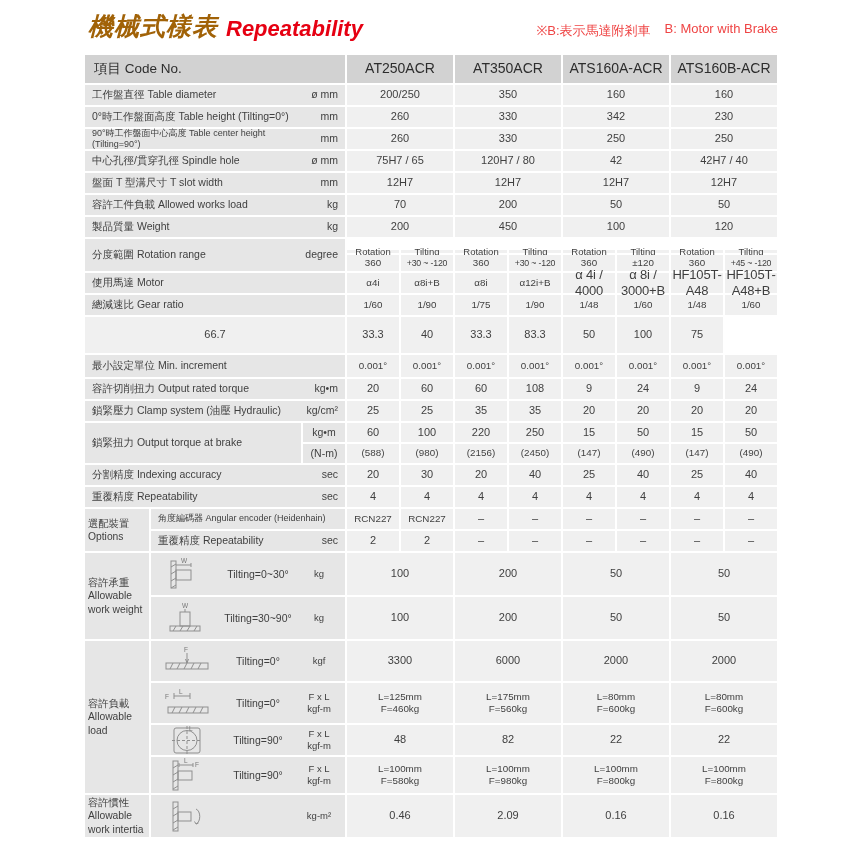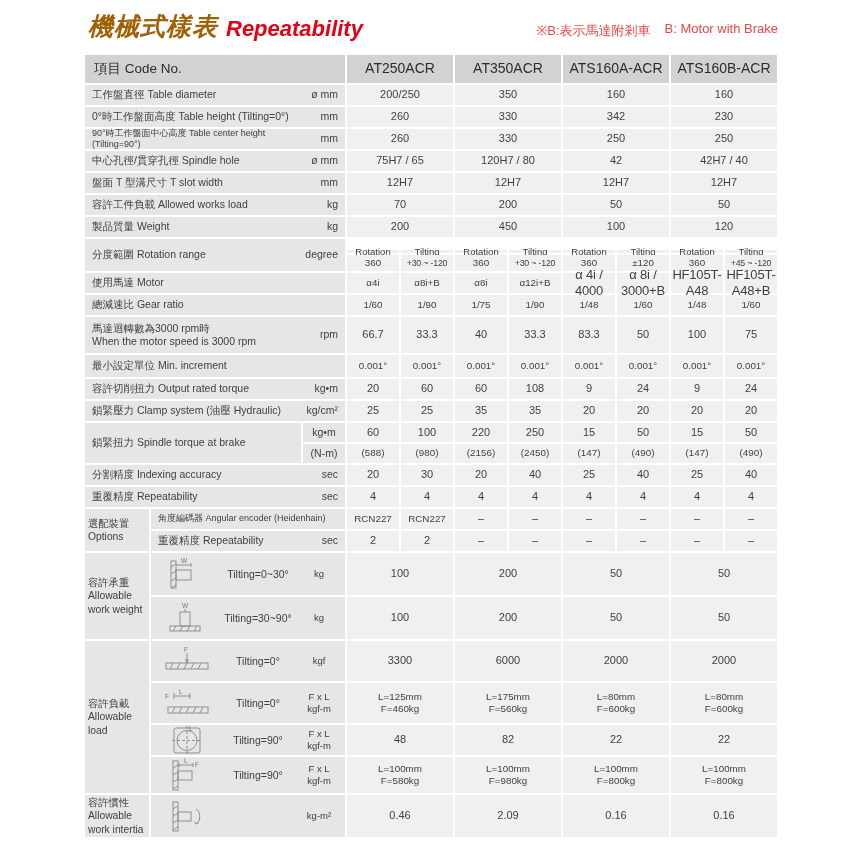--- a/index.html
+++ b/index.html
@@ -191,25 +191,20 @@
       <div class="c md1">1/90</div>
       <div class="c md1">1/75</div>
       <div class="c md1">1/90</div>
       <div class="c md1">1/48</div>
       <div class="c md1">1/60</div>
       <div class="c md1">1/48</div>
       <div class="c md1">1/60</div>
     </div>
 
     <div class="g g9" style="grid-auto-rows:36px">
-      <div class="c lb">
-        <span class="lt pre">馬達迴轉數為3000 rpm時
-When the motor speed is 3000 rpm</span>
-        <span class="un">rpm</span>
-      </div>
       <div class="c">66.7</div>
       <div class="c">33.3</div>
       <div class="c">40</div>
       <div class="c">33.3</div>
       <div class="c">83.3</div>
       <div class="c">50</div>
       <div class="c">100</div>
       <div class="c">75</div>
     </div>
 
@@ -252,21 +247,21 @@
       <div class="c">35</div>
       <div class="c">35</div>
       <div class="c">20</div>
       <div class="c">20</div>
       <div class="c">20</div>
       <div class="c">20</div>
     </div>
 
     <div class="g gBrake" style="grid-template-rows:19px 19px">
       <div class="c lb" style="grid-row:1/3">
-        <span class="lt">鎖緊扭力 Spindle torque at brake</span>
+        <span class="lt">鎖緊扭力 Output torque at brake</span>
       </div>
       <div class="c lb" style="justify-content:center;padding:0 2px;">kg•m</div>
       <div class="c">60</div>
       <div class="c">100</div>
       <div class="c">220</div>
       <div class="c">250</div>
       <div class="c">15</div>
       <div class="c">50</div>
       <div class="c">15</div>
       <div class="c">50</div>

